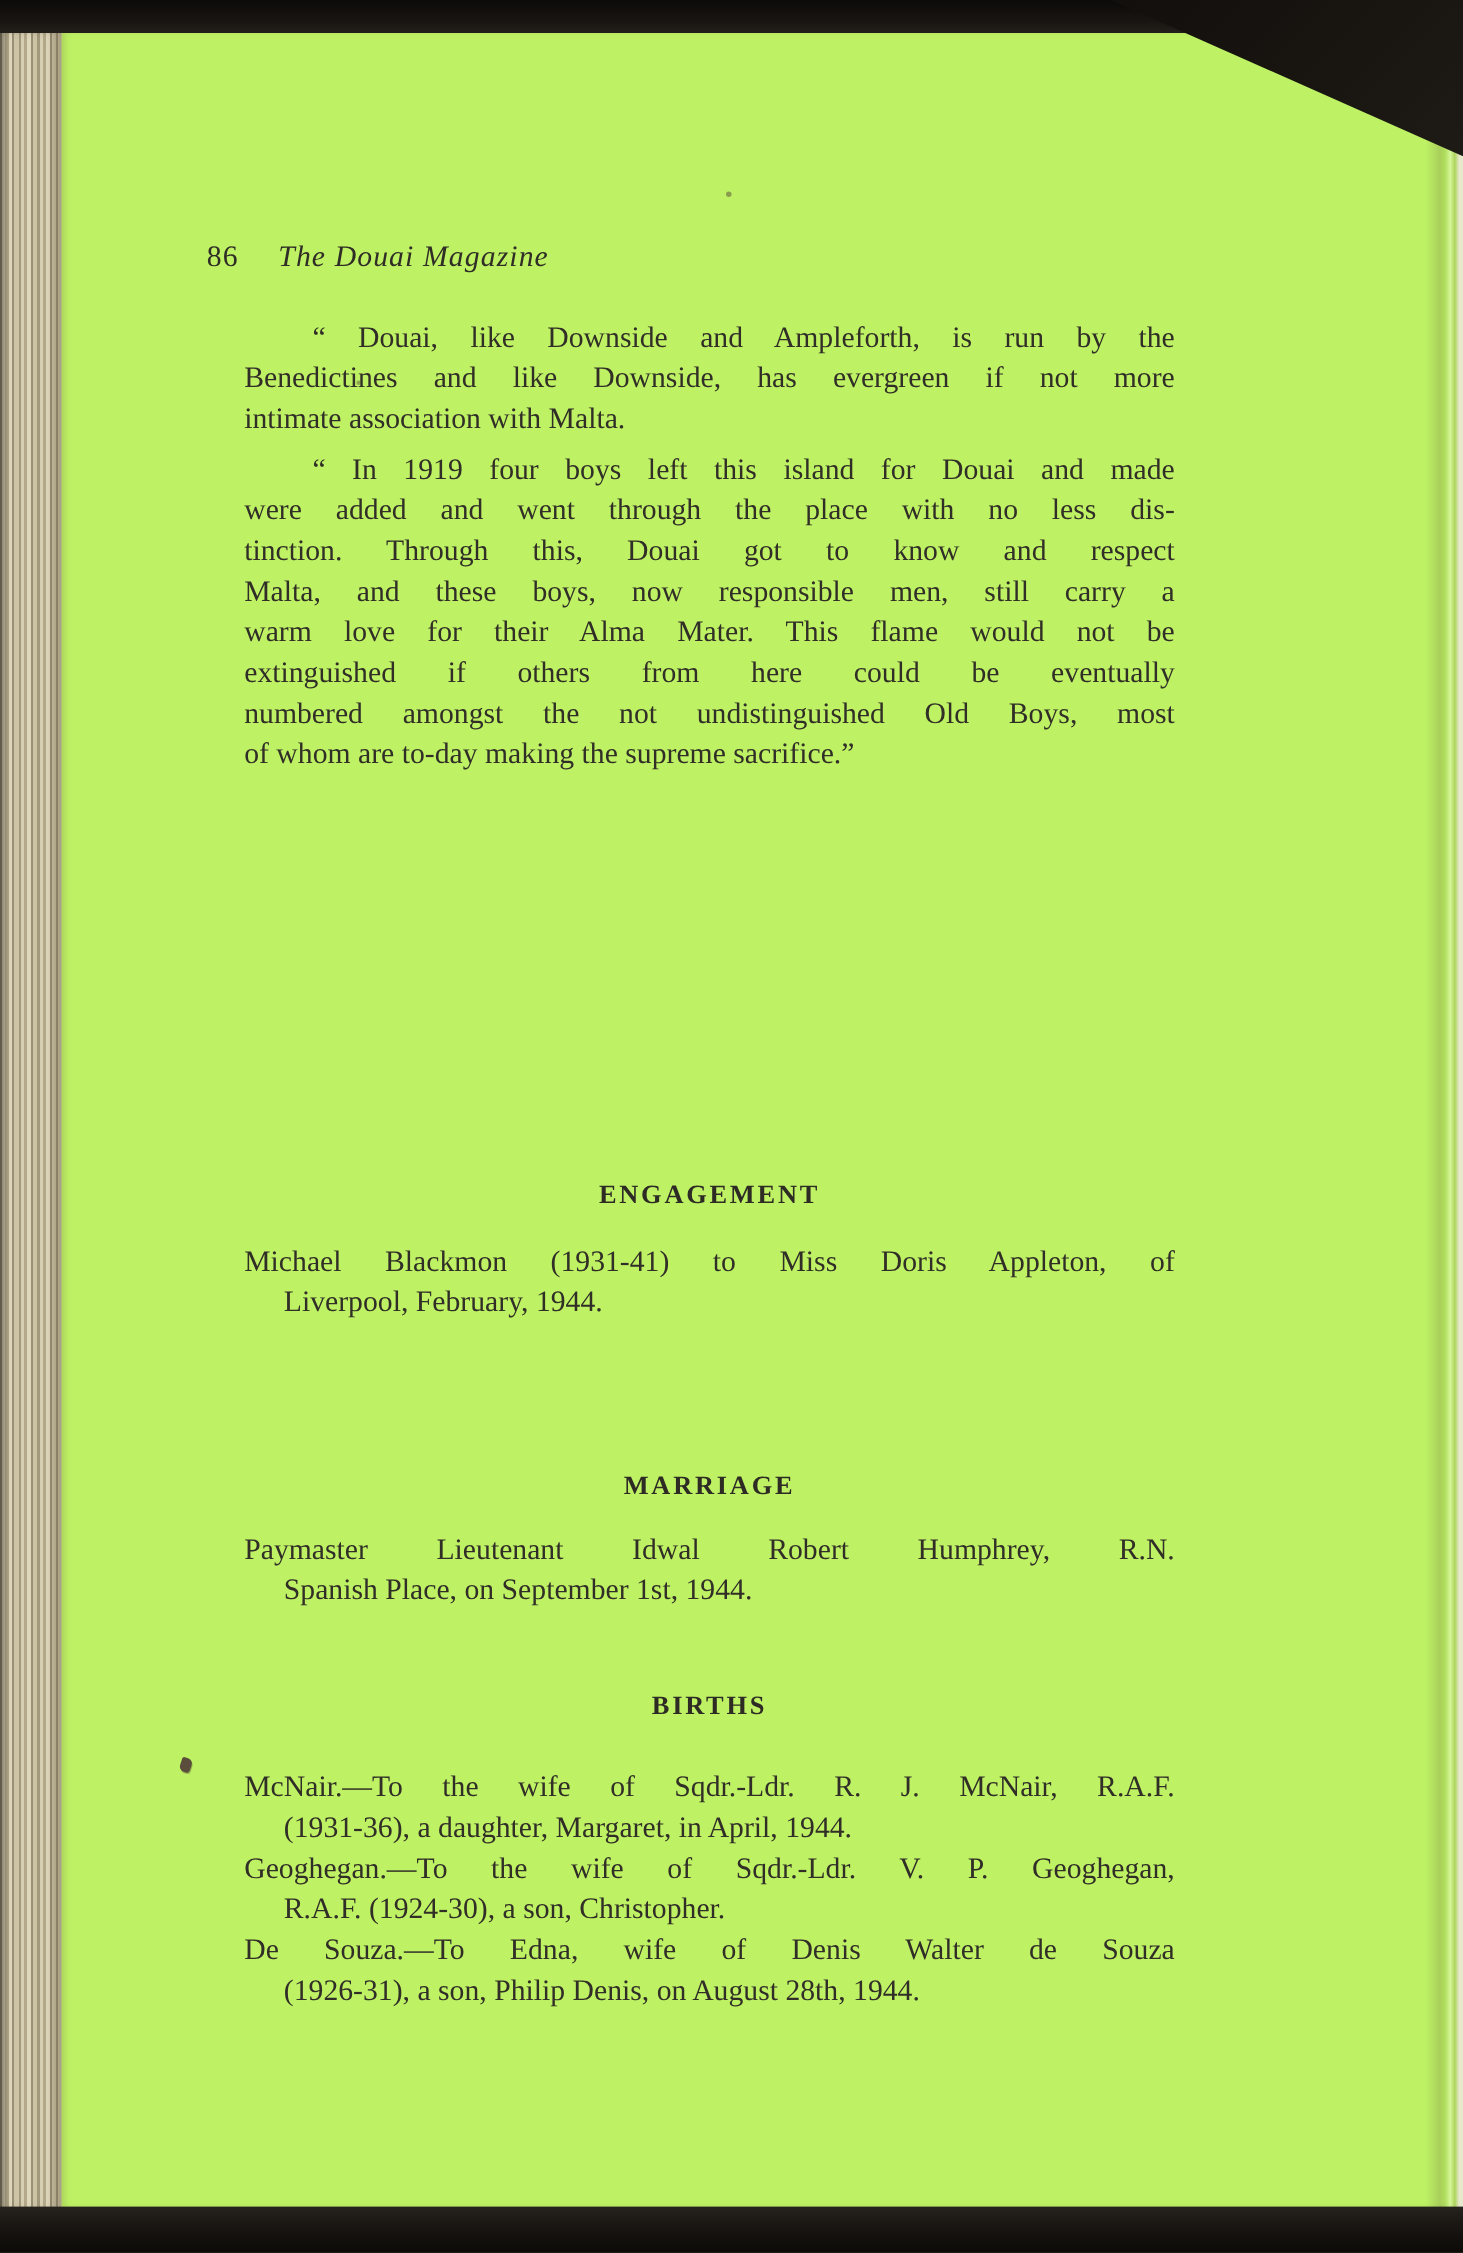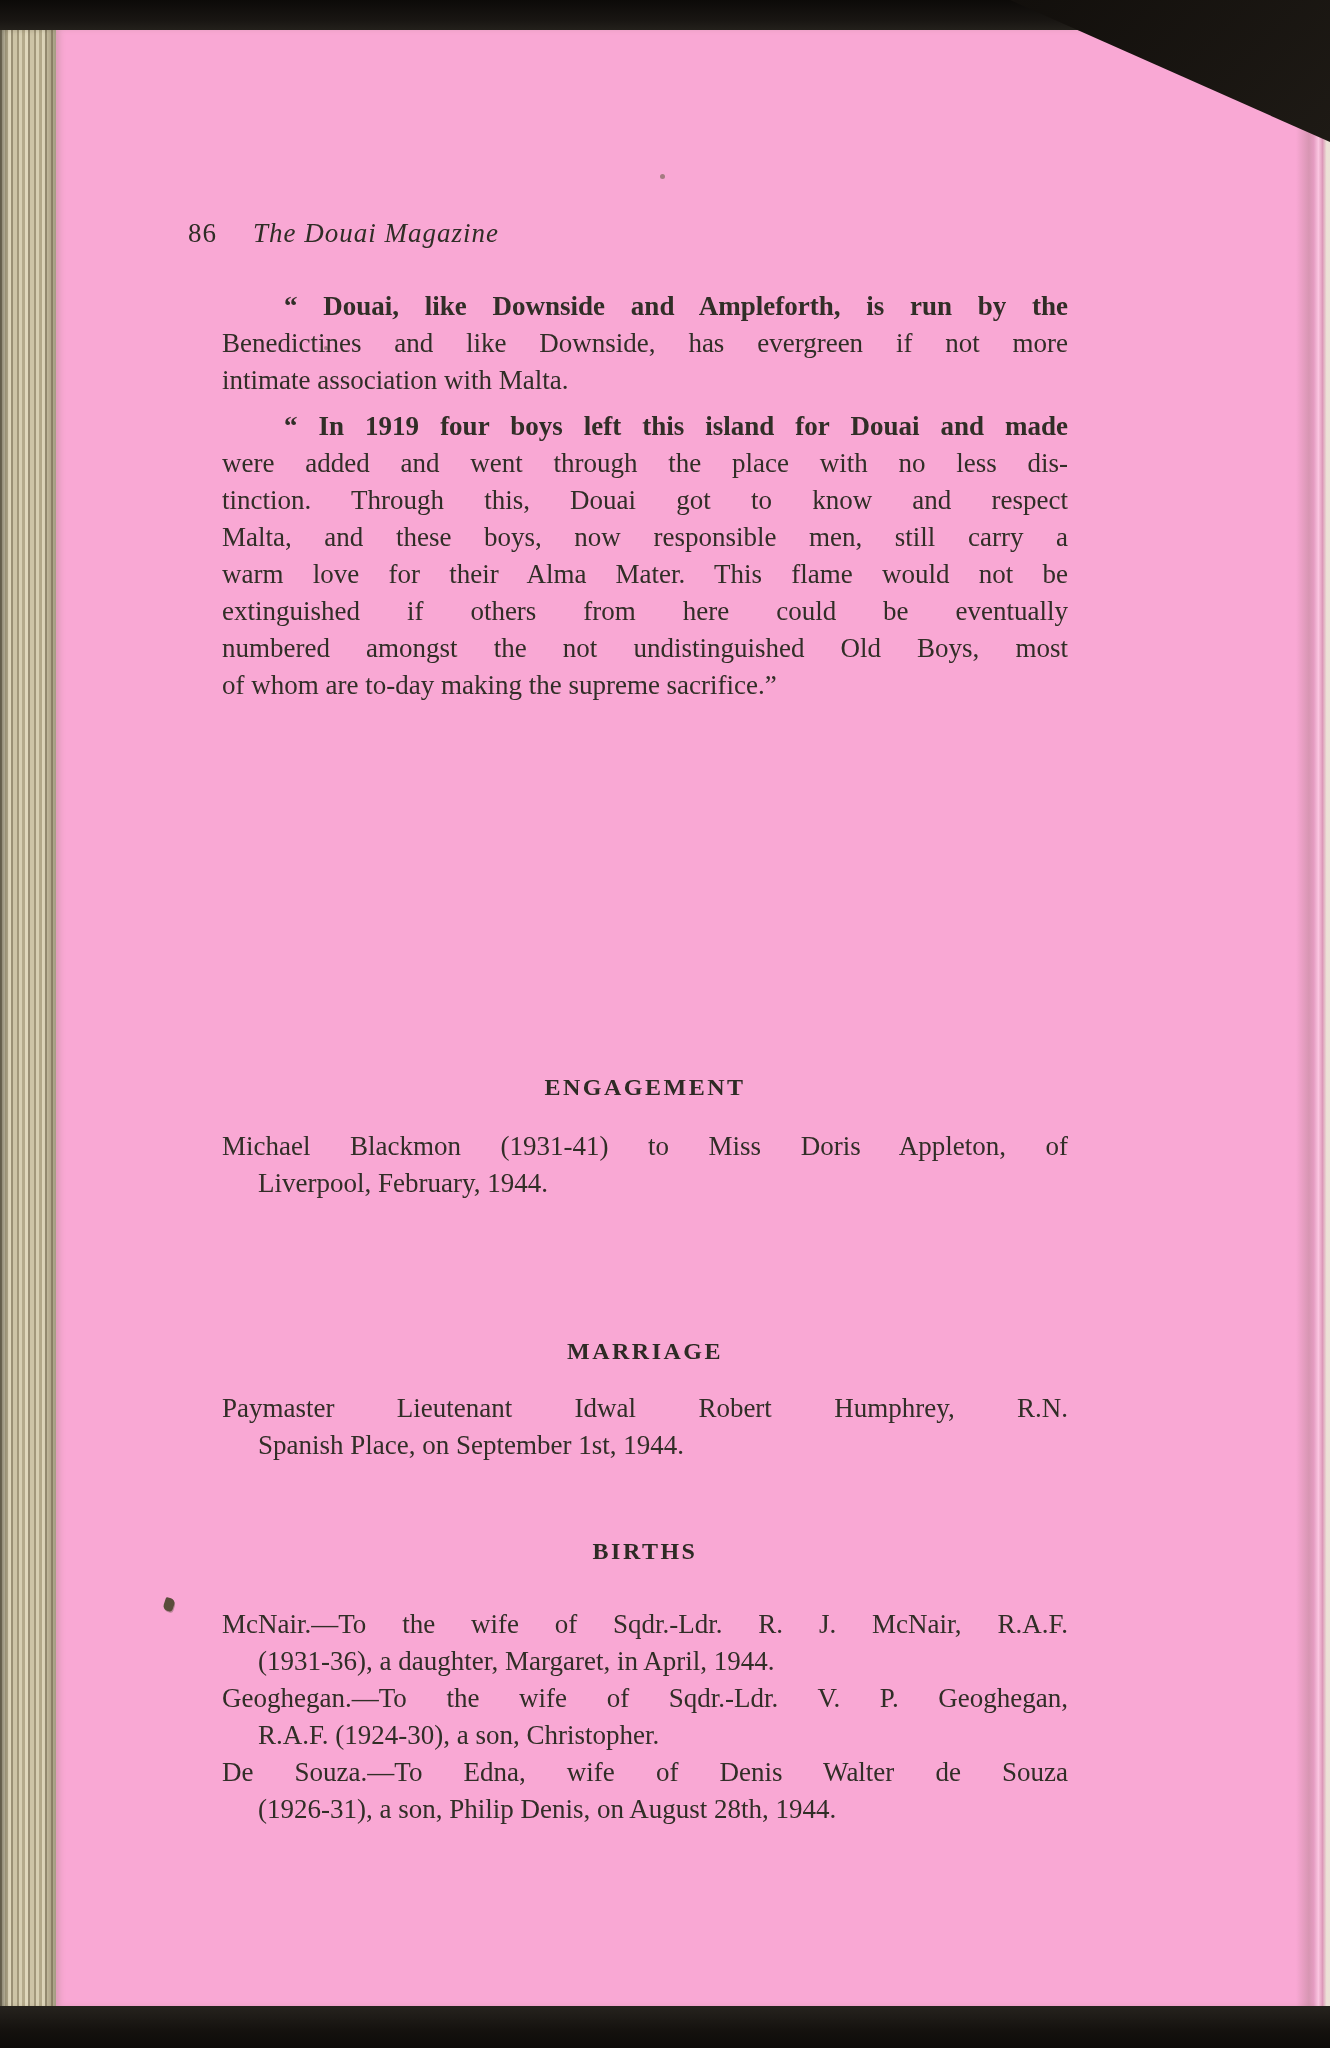--- a/index.html
+++ b/index.html
@@ -30,41 +30,41 @@
     position:absolute; left:0; top:26px; bottom:36px; width:58px; z-index:3;
     background:
       repeating-linear-gradient(90deg,
         #a2987b 0 2px, #d7cfb2 2px 5px, #b4aa8b 5px 8px,
         #e0d8bc 8px 11px, #9a9075 11px 13px, #cdc4a6 13px 17px);
     box-shadow: inset -8px 0 10px rgba(60,50,30,0.35), inset 4px 0 6px rgba(0,0,0,0.45);
   }
   .page {
     position:absolute; left:56px; top:28px; right:0; bottom:40px; z-index:4;
     background:radial-gradient(ellipse at 45% 38%, #ede9d7 0%, #e9e5d2 55%, #e3decа 100%);
-    background-color:#f9a8d4;
+    background-color:#bef264;
     box-shadow: inset 3px 0 6px rgba(120,110,80,0.25);
   }
   .gutter-shadow {
     position:absolute; right:0; top:0; bottom:0; width:34px;
     background:linear-gradient(90deg,
       rgba(0,0,0,0) 0%, rgba(95,85,60,0.22) 38%, rgba(50,45,30,0.10) 52%,
       rgba(255,255,250,0.35) 66%, rgba(90,80,60,0.18) 78%, rgba(235,231,215,0.9) 90%);
   }
 
   
   .text-col { position:absolute; left:166px; width:846px; color:#312e27; }
   .body-size { font-size:27px; line-height:37px; }
 
   .header-row { position:absolute; left:132px; top:190px; font-size:27px; color:#2f2d26; white-space:nowrap; }
   .pageno { letter-spacing:1px; margin-right:36px; }
   .mag-title { font-style:italic; letter-spacing:1px; }
 
   .tline { text-align:justify; text-align-last:justify; }
   .tline.last { text-align-last:left; }
-  .para .tline.first { text-indent:62px;font-weight:bold; }
+  .para .tline.first { text-indent:62px; }
   .entry .tline.cont { padding-left:36px; }
 
   .para-1 { top:260px; }
   .para-2 { top:380px; }
 
   .sec-heading {
     text-align:left; font-size:24px; font-weight:600;
     letter-spacing:2.5px; color:#2e2b25; text-align-last:center;
   }
   .eng-h { top:1046px; }

